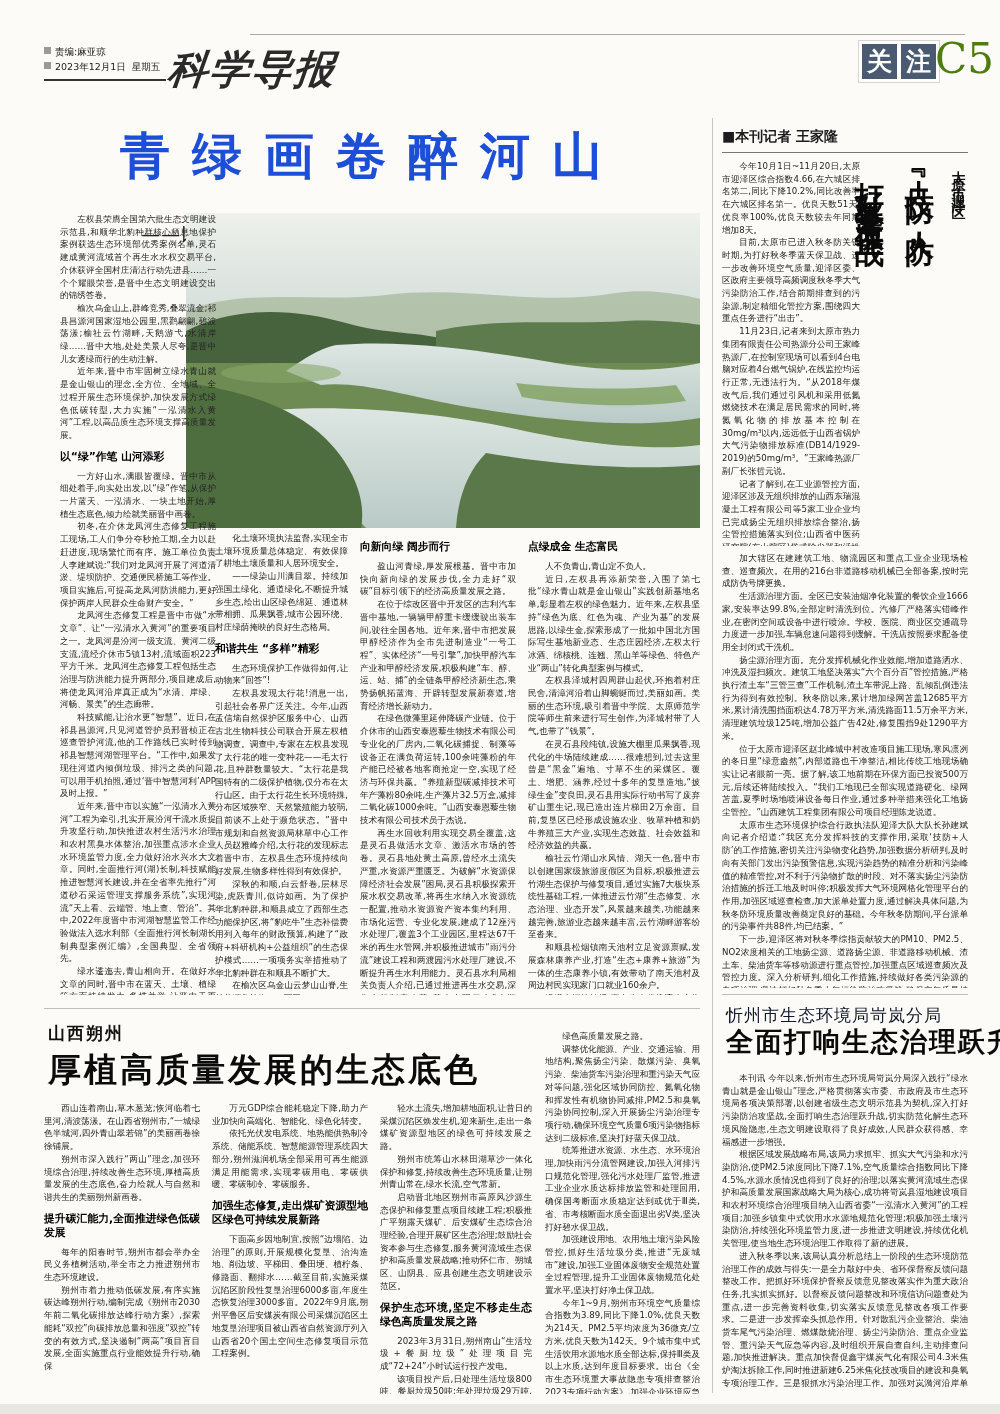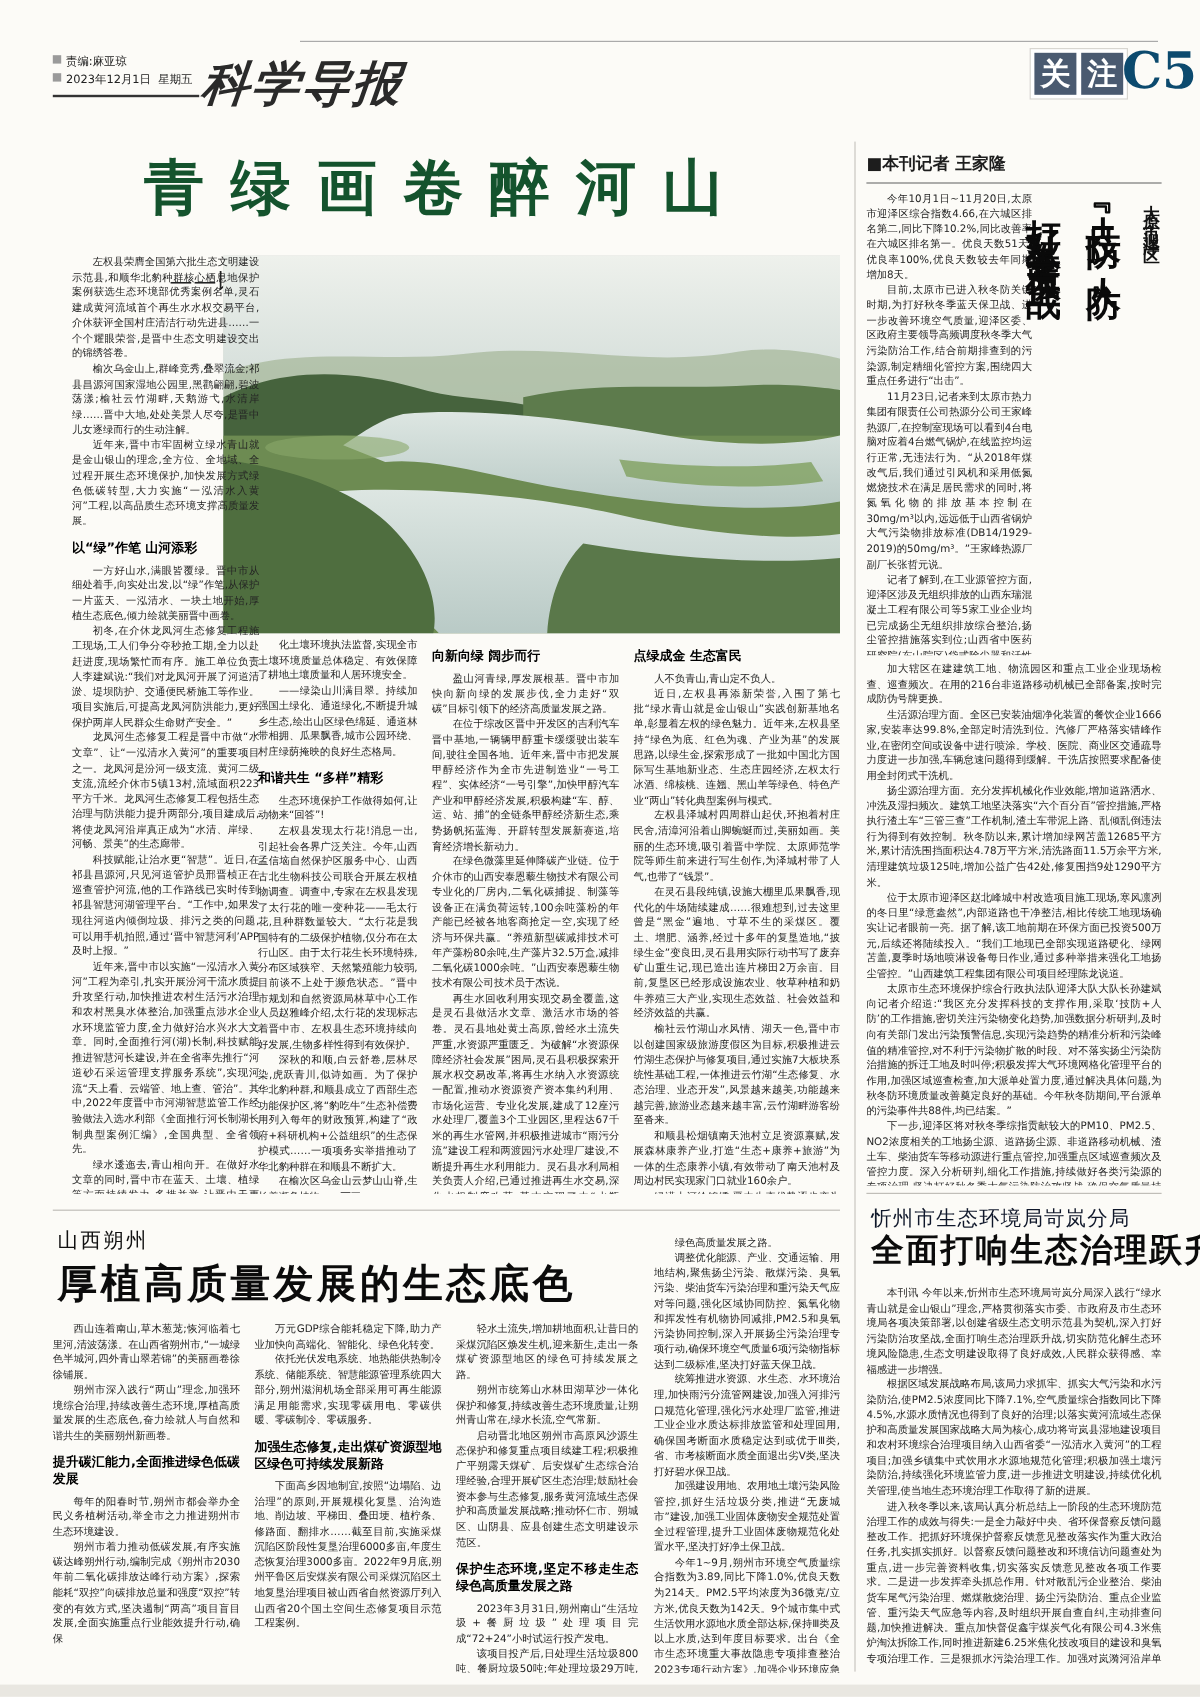--- a/index.html
+++ b/index.html
@@ -9,35 +9,35 @@
   
   .ed-line{font-size:9.5px;color:#222;line-height:15px;white-space:nowrap;}
   .sq{display:inline-block;width:7px;height:7px;background:#9a9a9a;margin-right:4px;vertical-align:1px;}
   .ed-rule{border-bottom:2px solid #333;}
   .masthead{font-family:"DejaVu Serif",serif;font-style:italic;font-weight:bold;
             font-size:40px;transform:skewX(-6deg);color:#2a2a2a;letter-spacing:2px;}
   .topline{border-top:1px solid #aaa;}
   .badge-card{background:#ffffff;border:1px solid #d8d6d0;padding:3px;display:flex;gap:4px;}
   .badge{width:35px;height:35px;background:#4a5a70;color:#fff;font-weight:bold;
          font-size:25px;display:flex;align-items:center;justify-content:center;}
-  .pageno{font-family:"DejaVu Serif",serif;font-size:42px;font-weight:bold;color:#0c4a6e;}
-  
-  .main-hl{font-size:50px;font-weight:bold;letter-spacing:22px;text-align:center;color:#14532d;white-space:nowrap;}
+  .pageno{font-family:"DejaVu Serif",serif;font-size:42px;font-weight:normal;color:#4d7c0f;}
+  
+  .main-hl{font-size:50px;font-weight:bold;letter-spacing:22px;text-align:center;color:#1d4ed8;white-space:nowrap;}
   .main-sub{font-size:19px;text-align:center;color:#222;letter-spacing:1px;margin-top:32px;}
   
   .body-text{font-size:8.6px;line-height:12.7px;text-align:justify;overflow:hidden;color:#242424;}
   .it-p{text-indent:2em;margin:0;}
   .it-h{font-weight:bold;font-size:10.8px;line-height:14px;margin:8px 0 6px;text-indent:0;color:#000;}
   
   .reporter{font-size:14px;font-weight:bold;border-bottom:1px solid #777;padding-bottom:6px;}
   .vtitle-wrap{display:flex;flex-direction:row-reverse;justify-content:flex-start;gap:10px;}
   .vkicker{writing-mode:vertical-rl;font-size:14px;font-weight:bold;letter-spacing:7px;color:#111;}
   .vt{writing-mode:vertical-rl;font-size:29px;font-weight:bold;letter-spacing:6px;color:#0a0a0a;}
   
-  .kicker{font-size:17px;font-weight:normal;color:#111;letter-spacing:2px;}
+  .kicker{font-size:17px;font-weight:bold;color:#111;letter-spacing:2px;}
   .hl2{font-size:33px;font-weight:bold;letter-spacing:3px;color:#0b0b0b;white-space:nowrap;}
   .kicker3{font-size:17px;font-weight:normal;color:#0f172a;letter-spacing:1px;}
   .hl3{font-size:27px;font-weight:bold;letter-spacing:2px;color:#0b0b0b;white-space:nowrap;}
   .vrule{border-left:1px solid #c8c6c0;}
   .hrule{border-top:1px solid #c0beb8;}
   .photo-frame{overflow:hidden;background:#d7ddd6;}
 </style>
 </head>
 <body>
 

